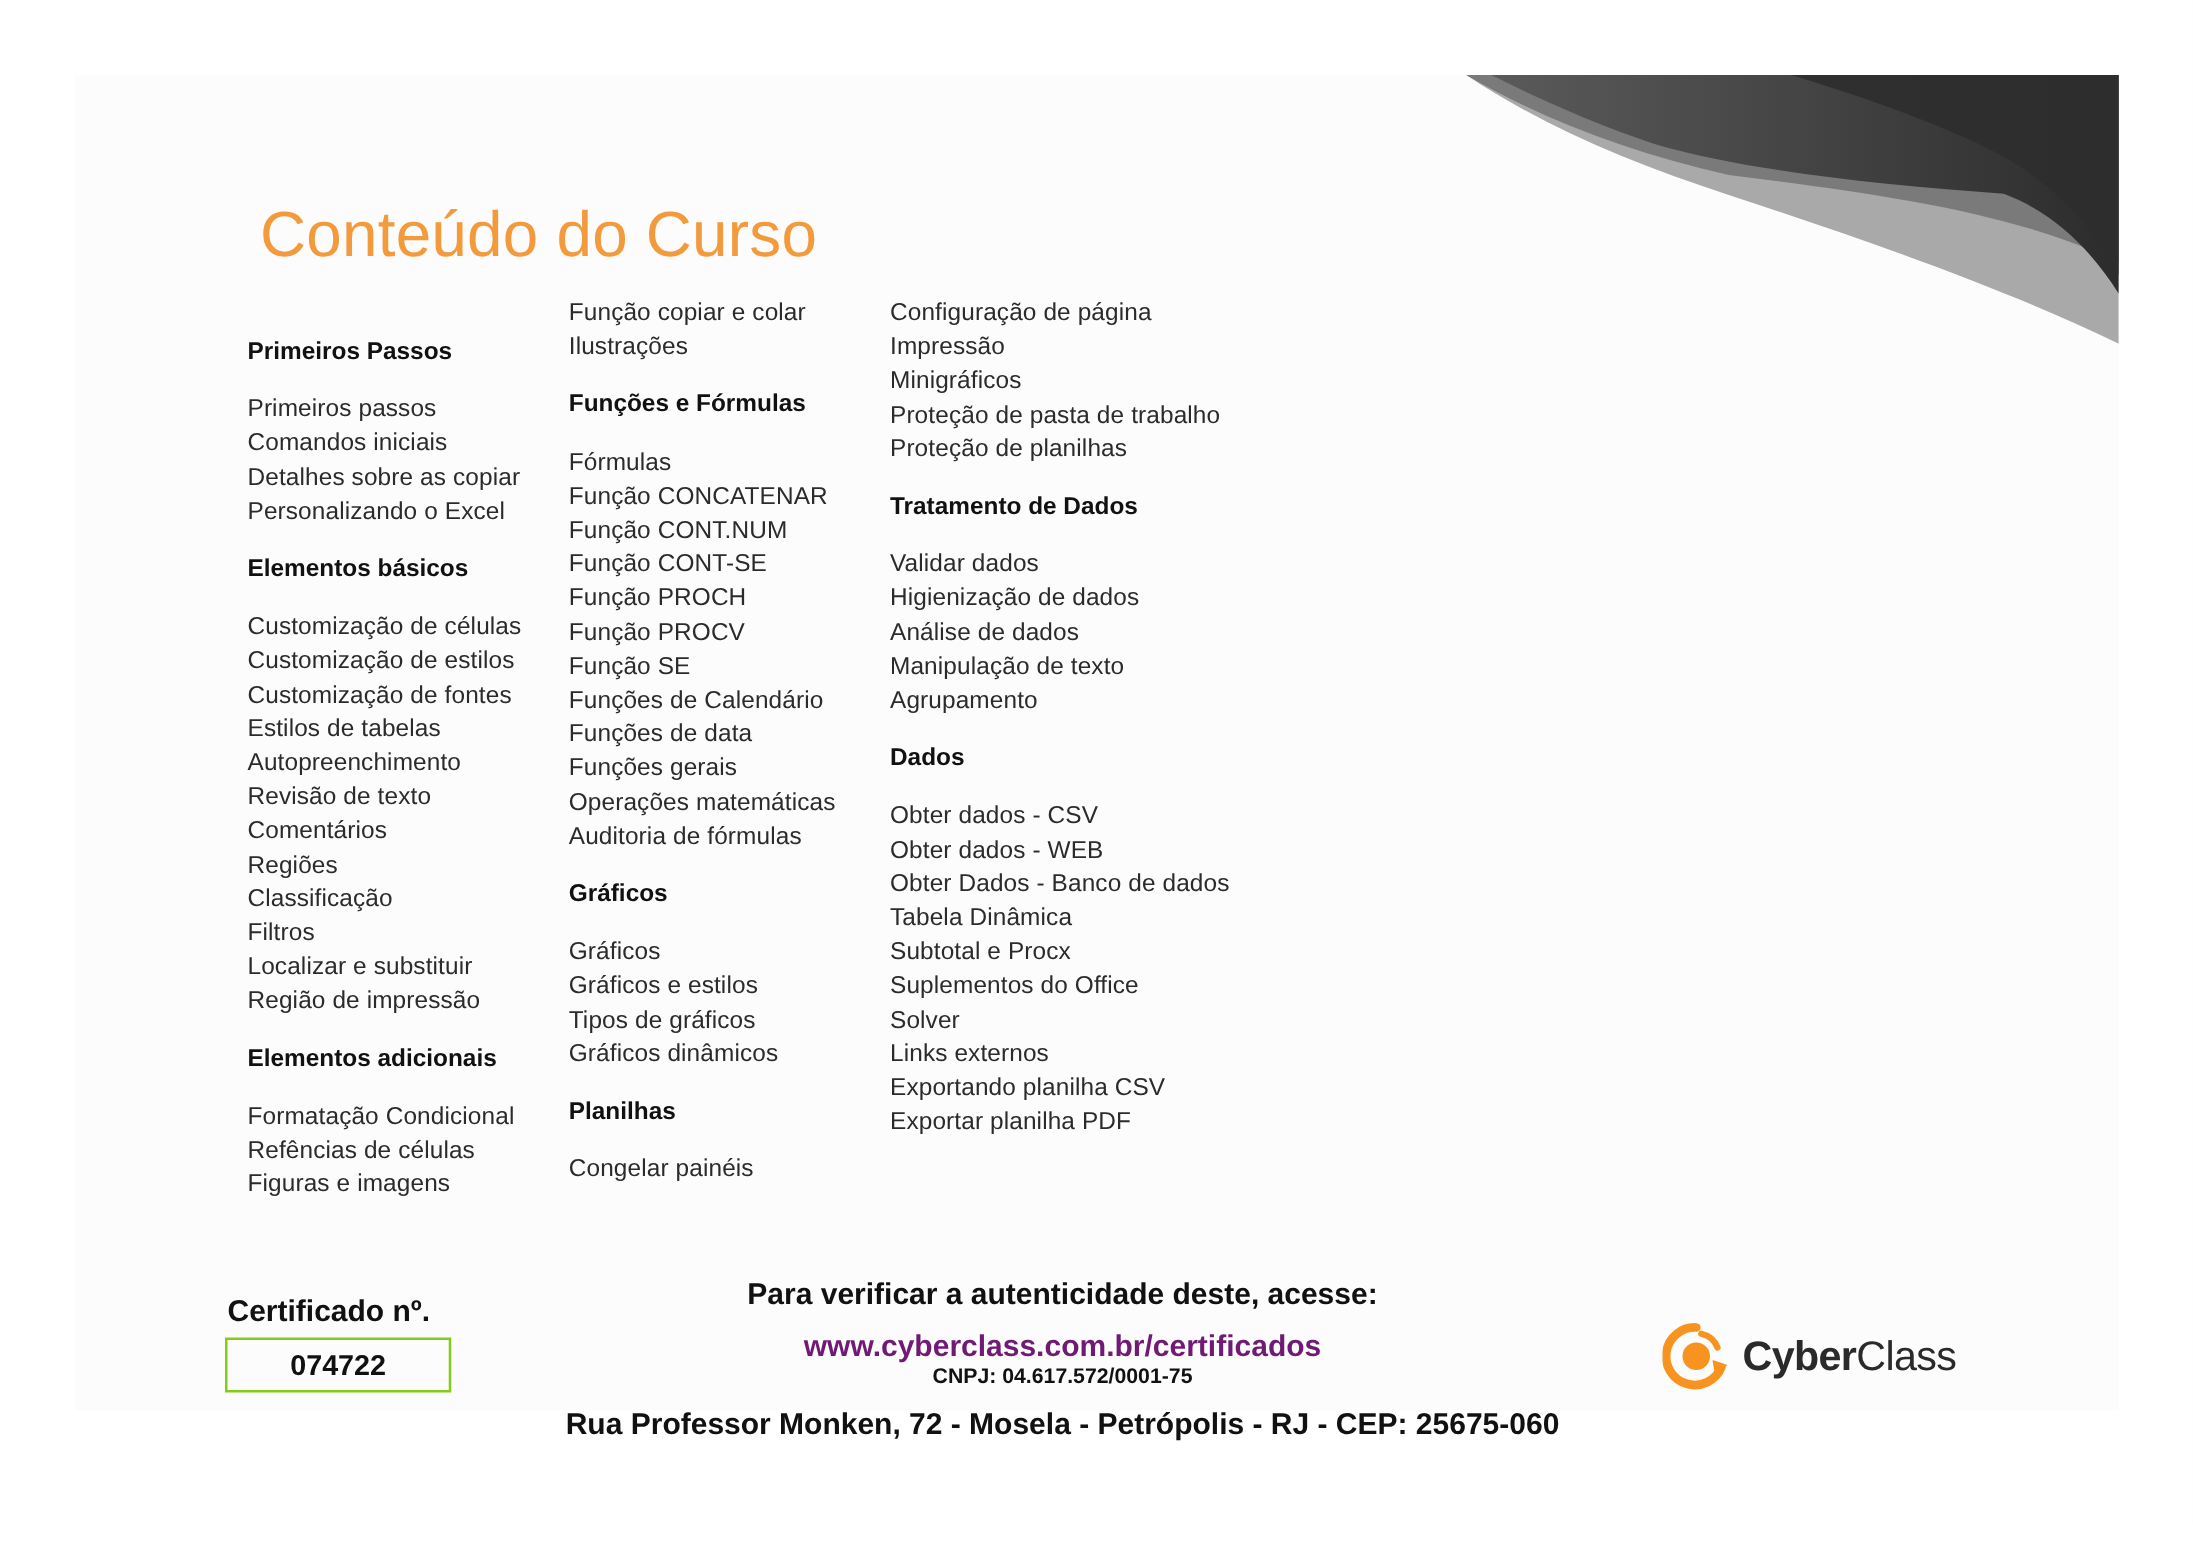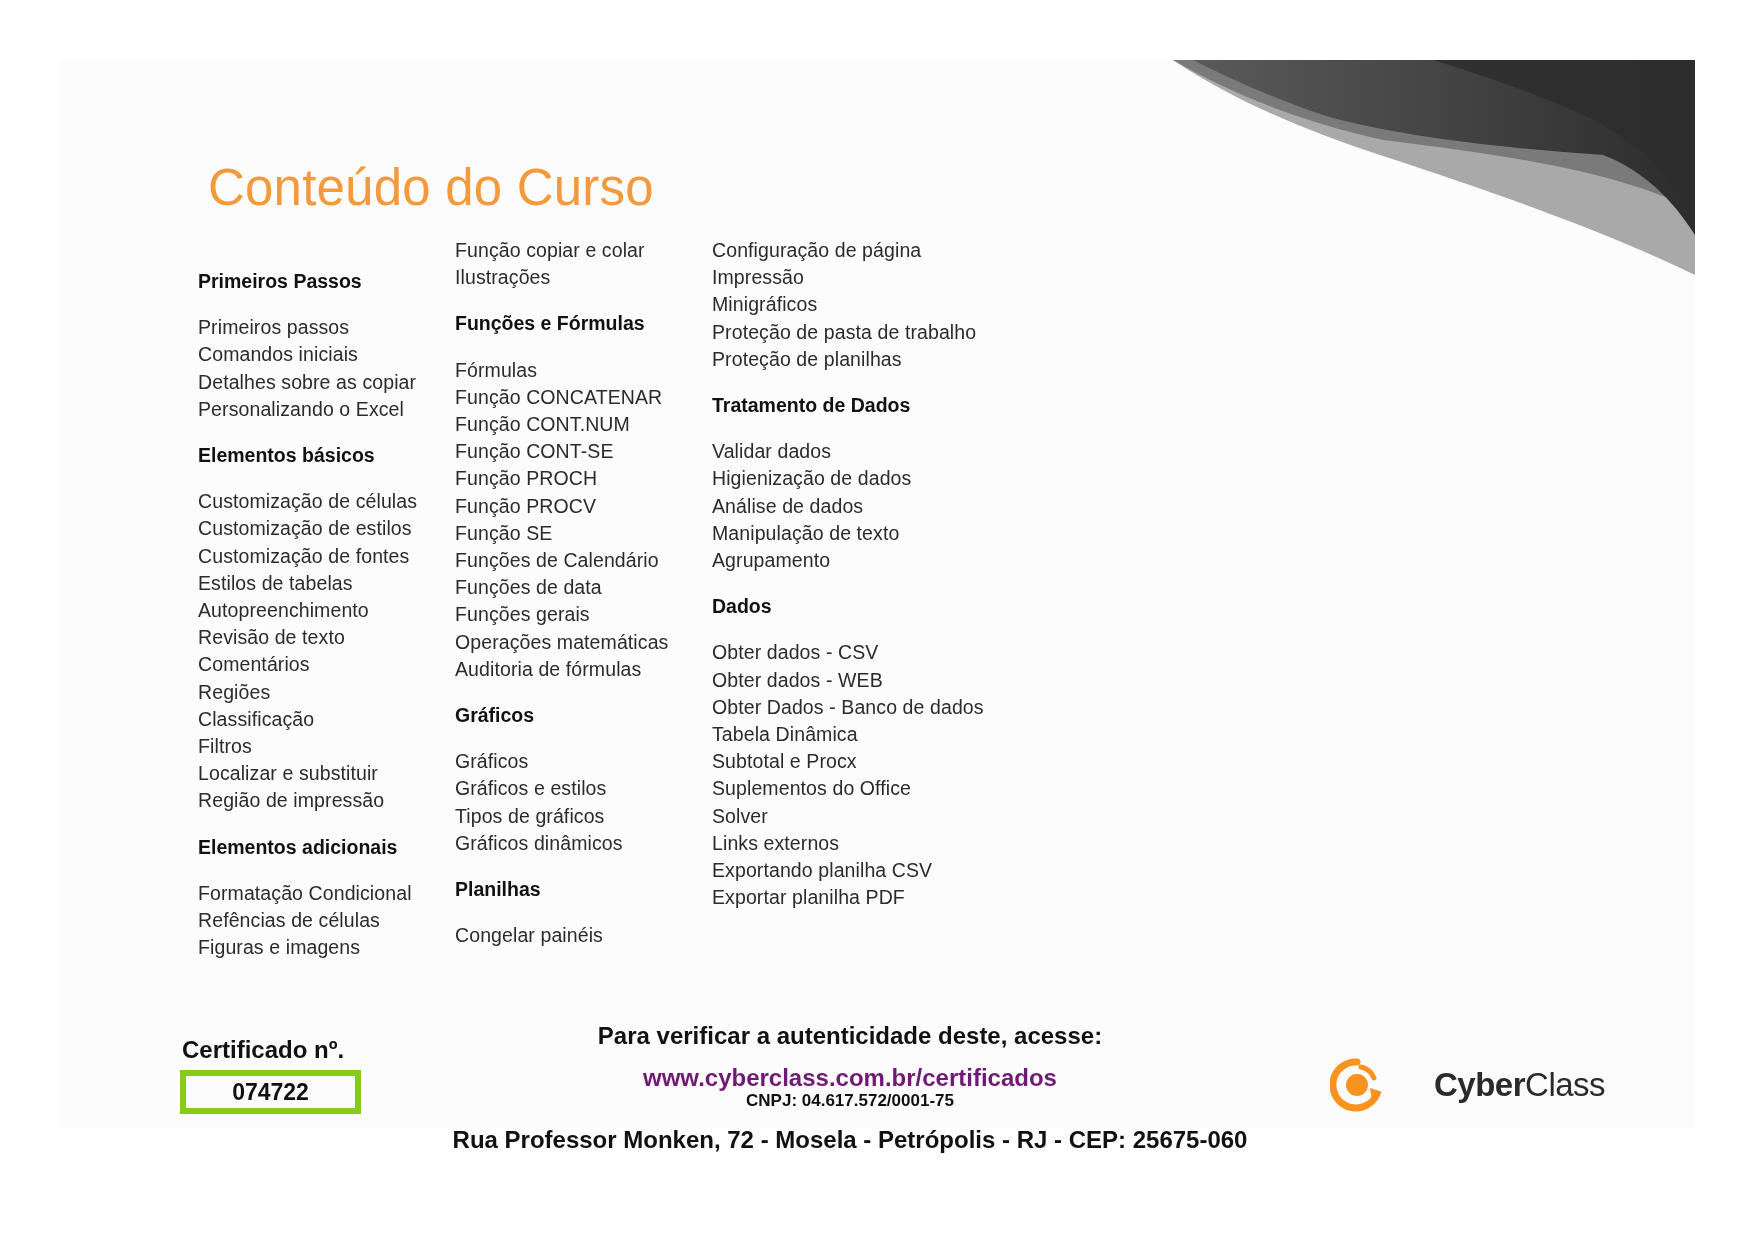--- a/index.html
+++ b/index.html
@@ -27,34 +27,34 @@
   #col1 { left:198px; top:256px;margin-top:12px; }
   #col2 { left:455px; top:237px; }
   #col3 { left:712px; top:237px; }
 
   .cert-label {
     position:absolute; left:182px; top:1036px;
     font-size:24px; font-weight:bold; color:#111; white-space:nowrap;
   }
   .cert-box {
     position:absolute; left:180px; top:1070px; width:181px; height:44px;
-    border:6px solid #84cc16; box-sizing:border-box;
+    border:2px solid #84cc16; box-sizing:border-box;
     display:flex; align-items:center; justify-content:center;
     font-size:23px; font-weight:bold; color:#111; background:#fcfcfc;
   }
   .verify {
     position:absolute; left:0; width:1700px; text-align:center;
     font-weight:bold; white-space:nowrap;
   }
   .v1 { top:1022px; font-size:24px; color:#111; }
   .v2 { top:1064px; font-size:24px; color:#701a75; }
   .v3 { top:1091px; font-size:17px; color:#111; }
   .v4 { top:1126px; font-size:24px; color:#111; }
 
-  .logo { position:absolute; left:1330px; top:1058px; display:flex; align-items:center;gap:40px; }
+  .logo { position:absolute; left:1330px; top:1058px; display:flex; align-items:center; }
   .logo-icon { width:54px; height:54px; }
   .logo-text { margin-left:10px; font-size:33px; color:#2a2a2a; letter-spacing:-0.5px; white-space:nowrap; }
   .logo-text .b { font-weight:bold; }
   .logo-text .n { font-weight:normal; }
 </style>
 </head>
 <body>
 
 <div class="card"></div>
 

